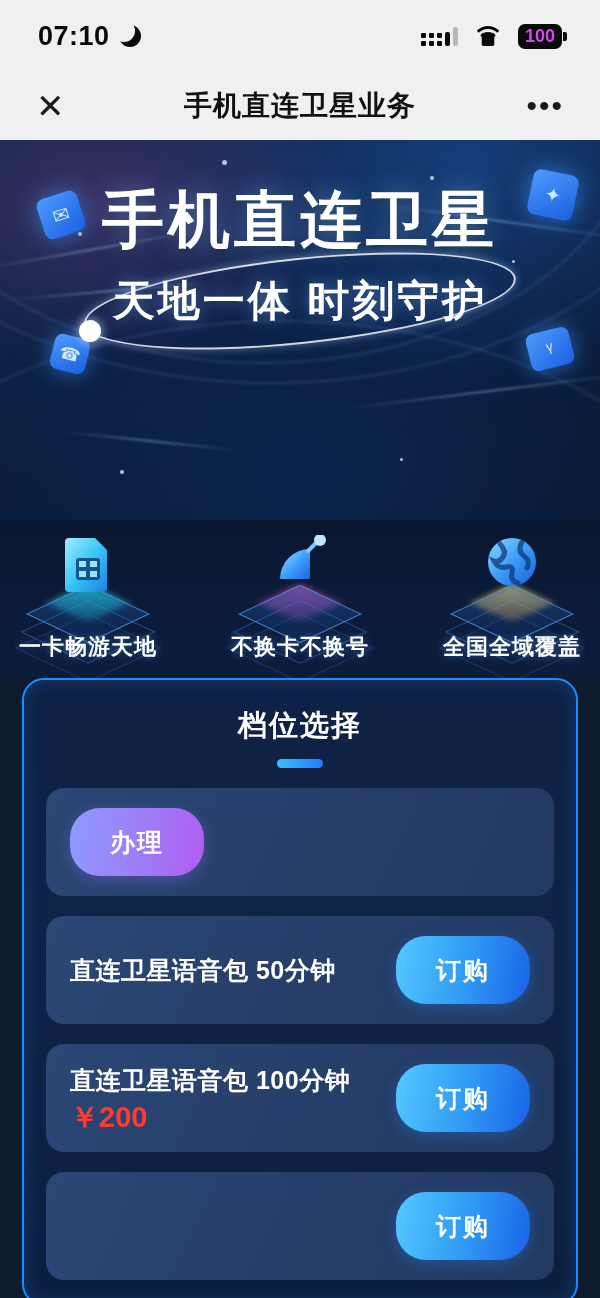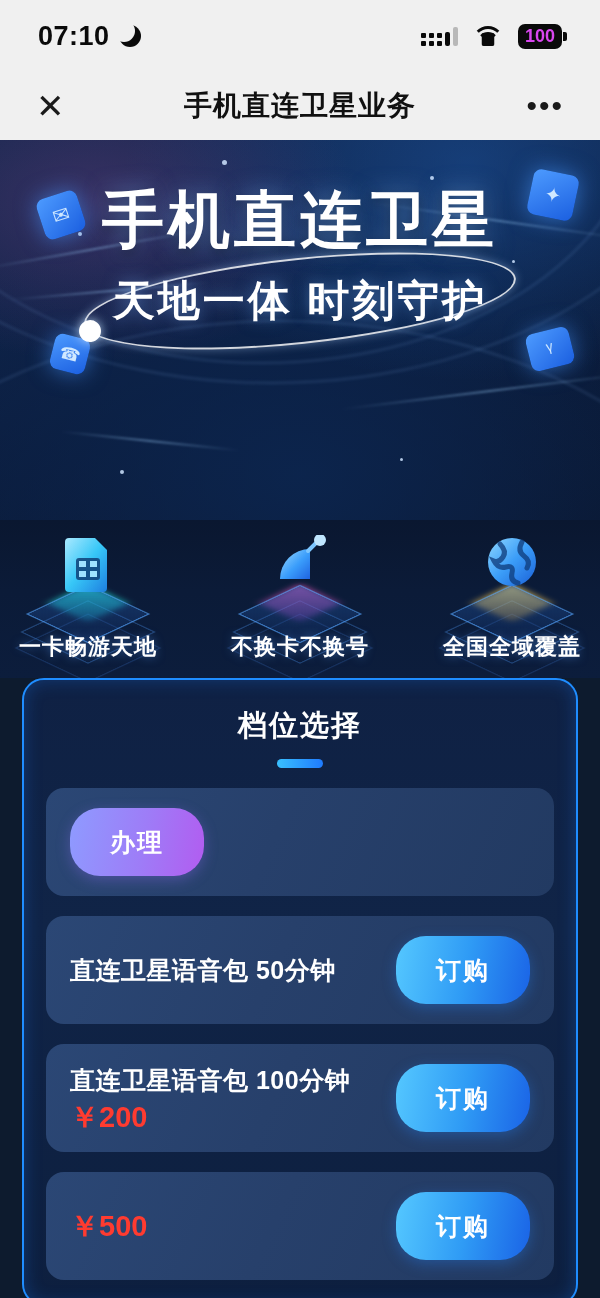--- a/index.html
+++ b/index.html
@@ -336,22 +336,18 @@
         <div class="plan-price">
           <span>￥200</span>
           <span class="unit"></span>
         </div>
       </div>
       <button class="btn btn-blue">订购</button>
     </div>
 
     <div class="plan">
       <div class="plan-info">
-        <div class="plan-price">
-          <span>￥500</span>
-          <span class="unit"></span>
-        </div>
       </div>
       <button class="btn btn-blue">订购</button>
     </div>
   </div>
 
 </div>
 
 </body></html>

